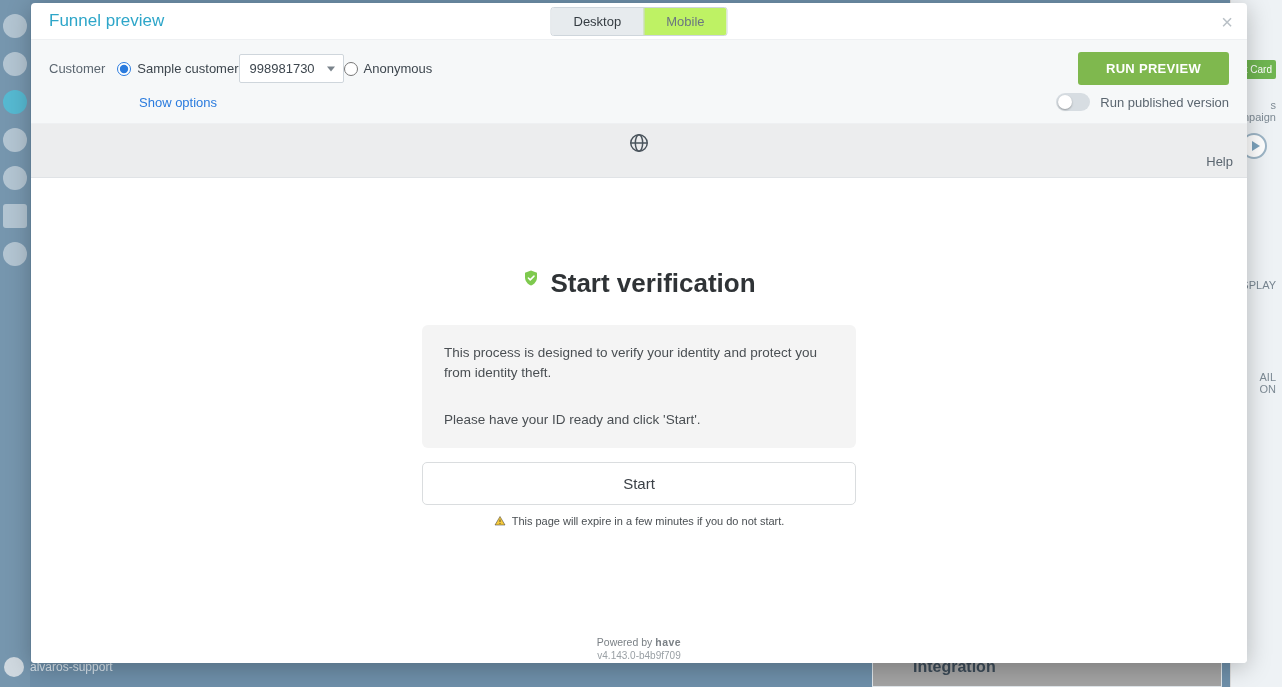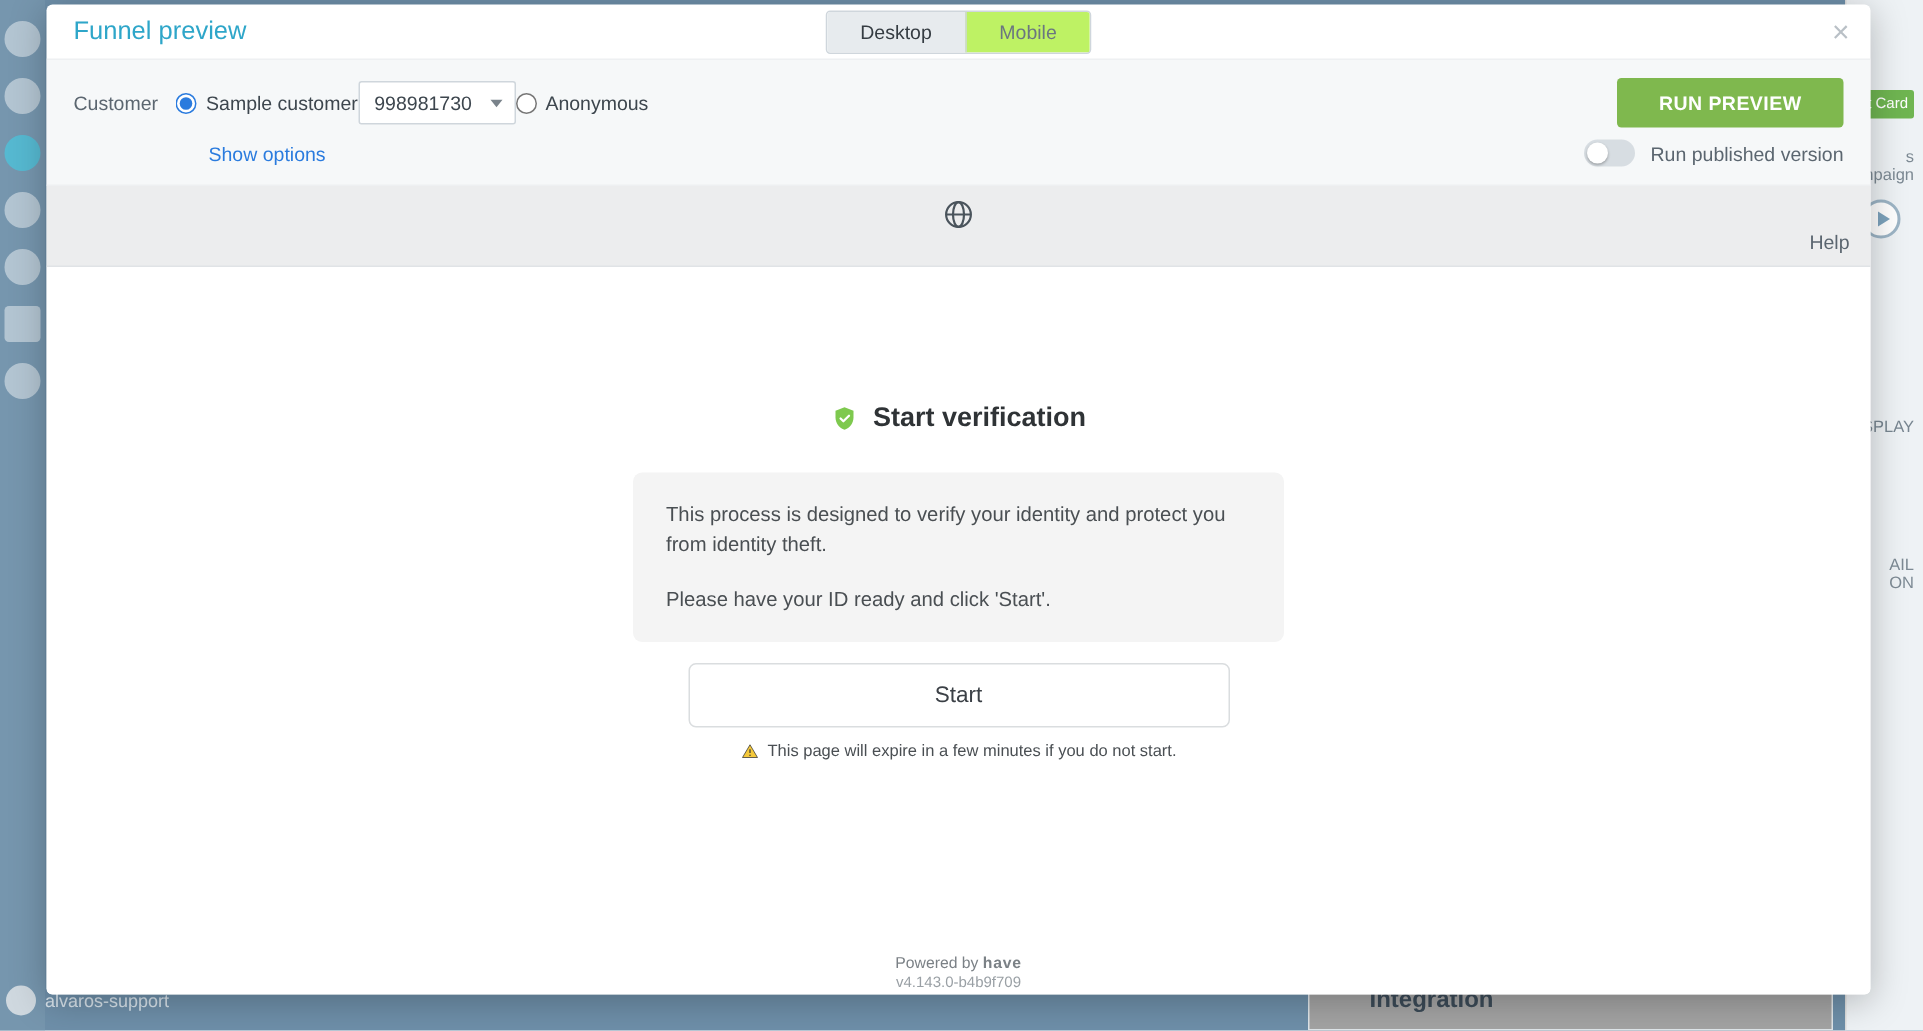--- a/index.html
+++ b/index.html
@@ -150,31 +150,31 @@
   .globe {
     width:22px; height:22px; color:#4a545c;
   }
   .help { margin-left:auto; color:#5b6670; font-size:13px; cursor:pointer;}
 
   
   .preview {
     flex:1; background:#fff; display:flex; flex-direction:column; align-items:center;
     padding-top:90px;
   }
-  .verif-title { display:flex; align-items:flex-end; gap:10px; font-size:18px; font-weight:600; color:#2f3336;}
+  .verif-title { display:flex; align-items:flex-start; gap:10px; font-size:26px; font-weight:600; color:#2f3336;}
   .shield {
     width:18px; height:20px;
   }
   .verif-box {
     margin-top:26px; width:434px; background:#f4f4f4; border-radius:6px;
     padding:18px 22px; color:#4a4f53; font-size:13.5px; line-height:1.5;
   }
-  .verif-box p + p { margin-top:16px;}
+  .verif-box p + p { margin-top:26px;}
   .start-btn {
-    margin-top:14px; width:361px; border:1px solid #dadddf; background:#fff; border-radius:5px;
+    margin-top:14px; width:434px; border:1px solid #dadddf; background:#fff; border-radius:5px;
     padding:12px 0; font-size:15px; color:#3b4046; cursor:pointer;
   }
   .expire { margin-top:10px; font-size:11px; color:#4a4f53; display:flex; align-items:center; gap:6px;}
   .warn { width:12px; height:12px; }
   .powered { margin-top:auto; padding-bottom:0; text-align:center; font-size:10.5px; color:#7b8186; }
   .powered .brand { font-weight:700; letter-spacing:.5px;}
   .version { font-size:10px; color:#9aa0a5; margin-top:2px; margin-bottom:2px;}
 
   
   .debugger {

